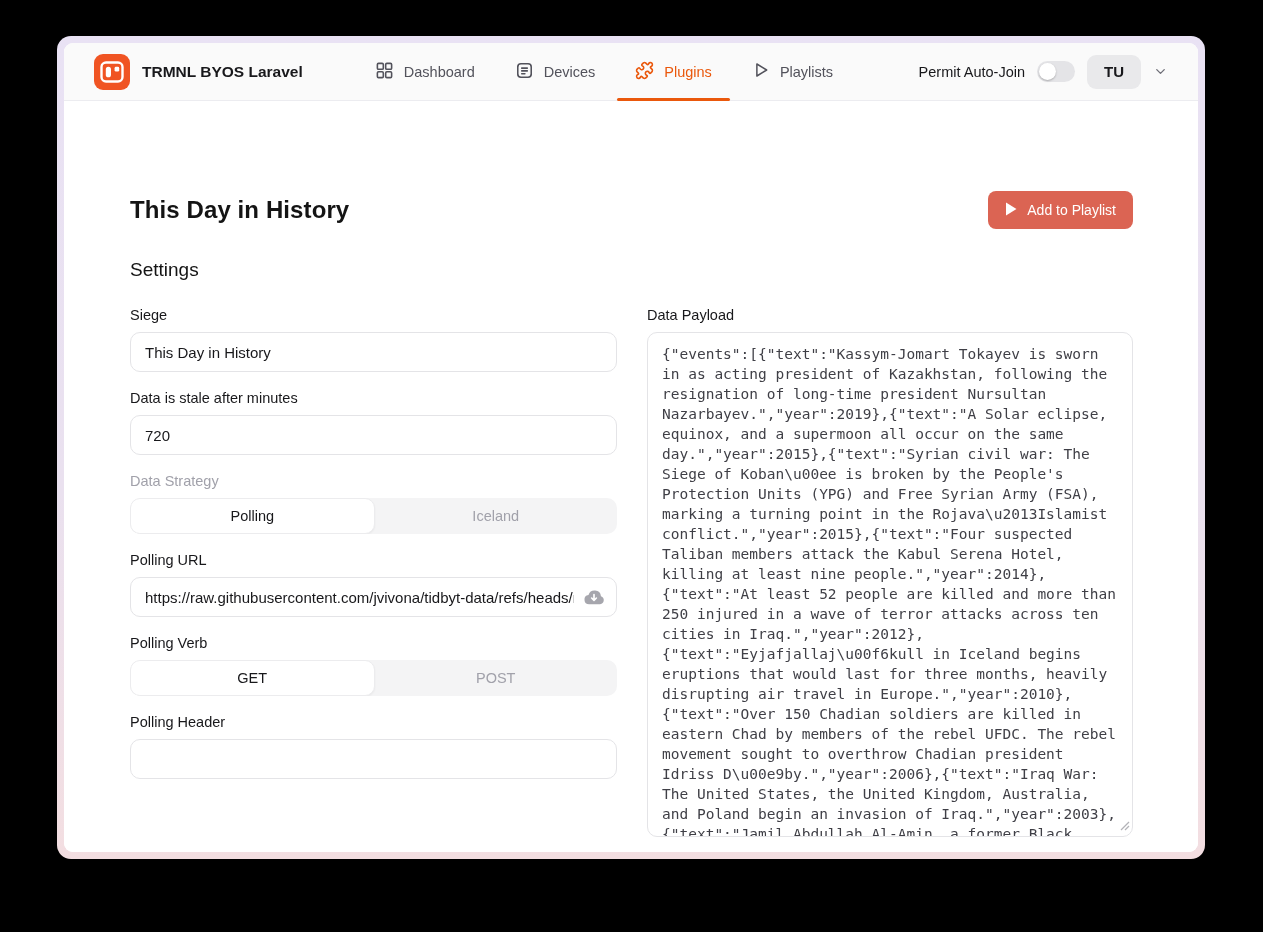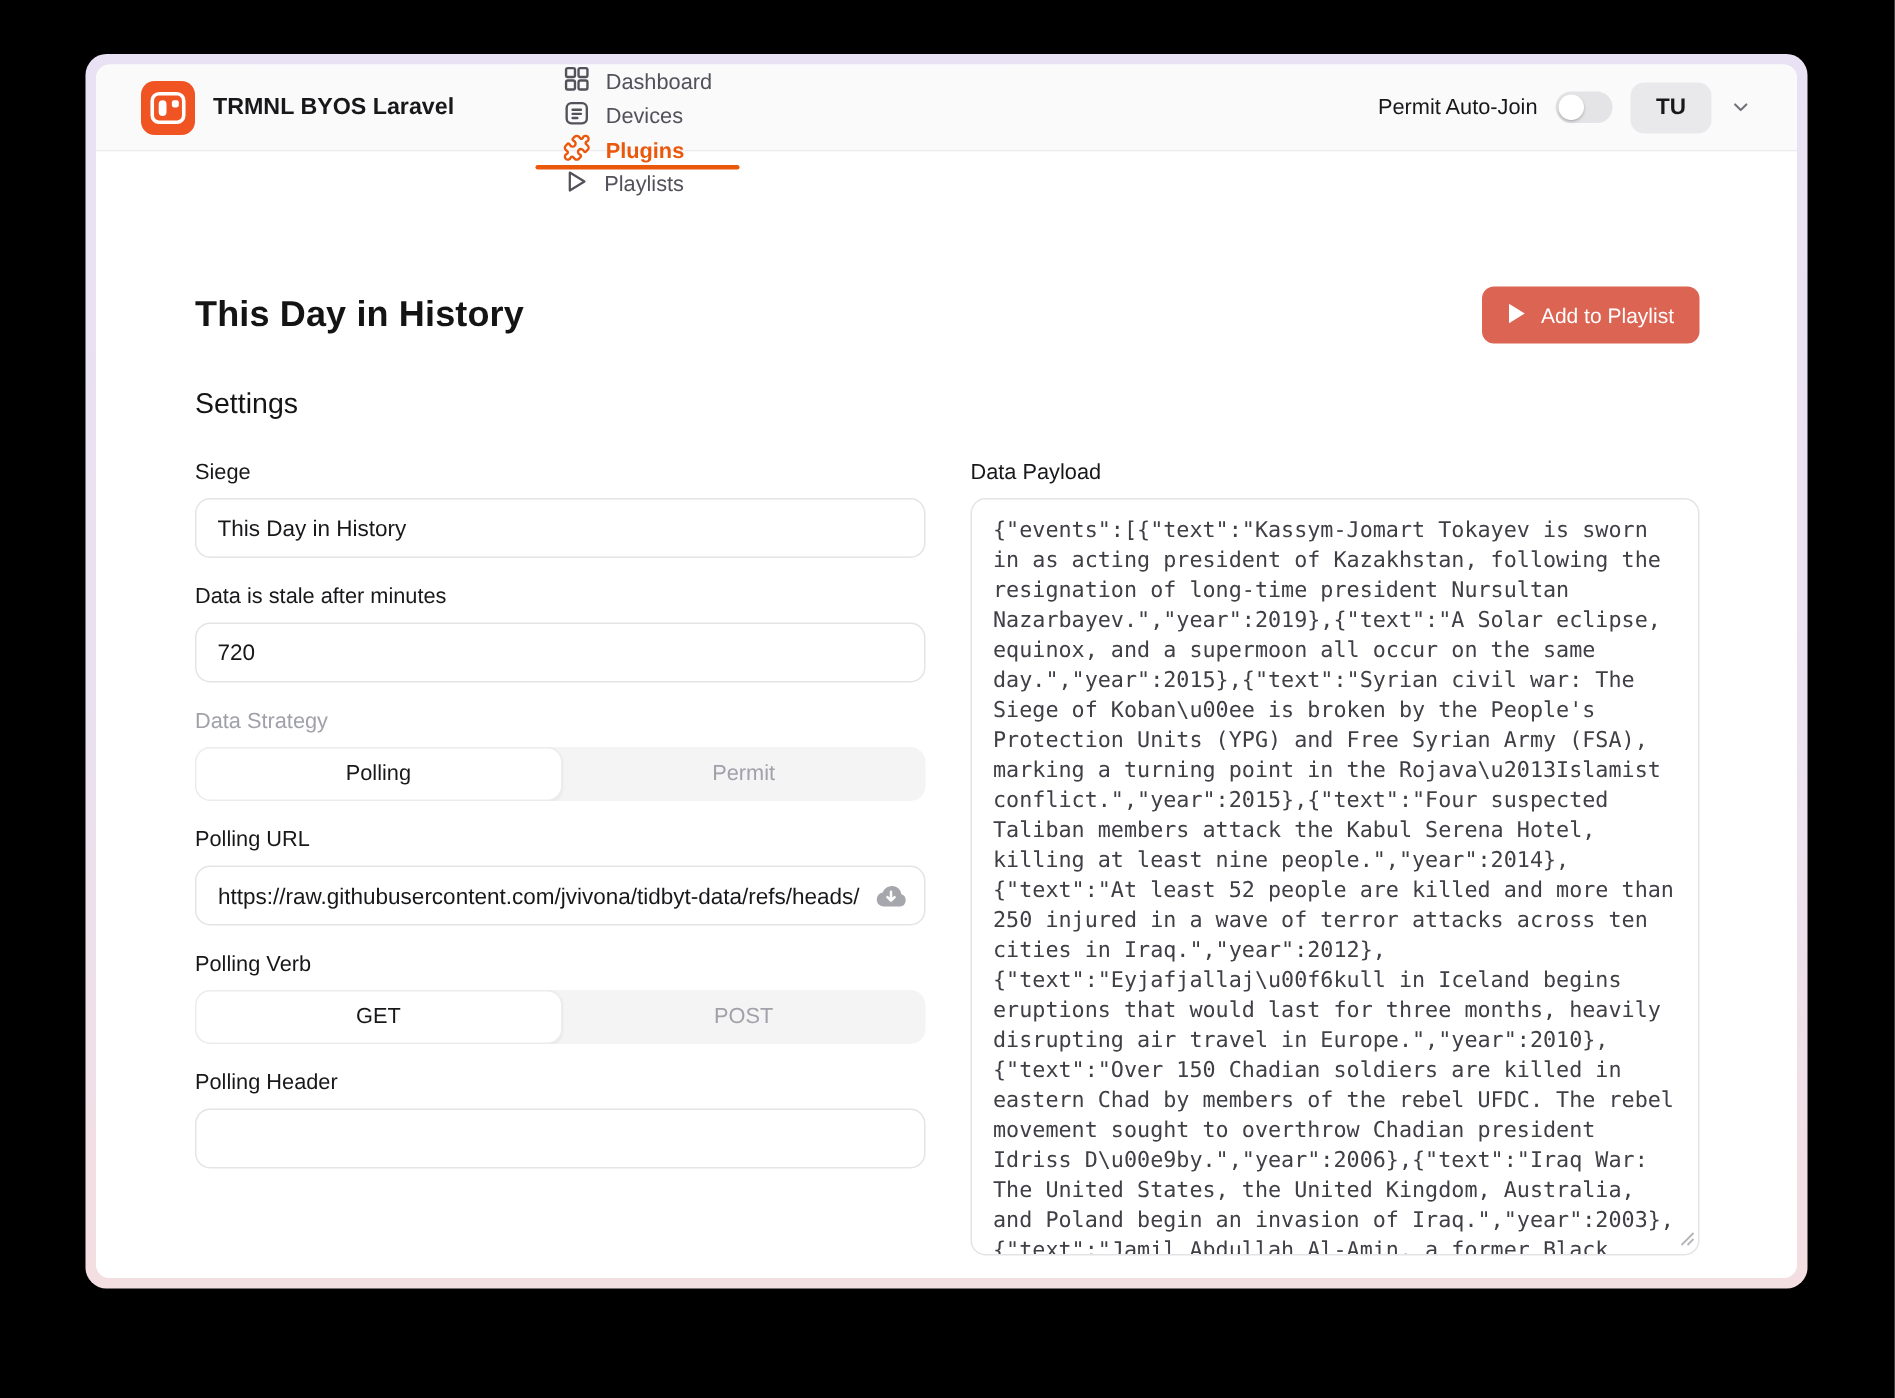--- a/index.html
+++ b/index.html
@@ -11,24 +11,24 @@
             background:linear-gradient(180deg,#e9e2f4 0%,#eae1ef 55%,#f3dee1 100%); }
   .card { width:100%; height:100%; background:#fff; border-radius:9px; overflow:hidden;
           display:flex; flex-direction:column; }
 
   
   .header { height:58px; background:#fafafa; border-bottom:1px solid #ececf0;
             display:flex; align-items:center; padding:0 30px; flex-shrink:0; }
   .logo { width:36px; height:36px; border-radius:9px; background:#f05423;
           display:flex; align-items:center; justify-content:center; flex-shrink:0; }
   .brand { font-size:15.5px; font-weight:700; color:#18181b; margin-left:12px; white-space:nowrap; }
-  .nav { display:flex; align-items:stretch; height:100%; margin-left:52px;flex-direction:column; }
+  .nav { display:flex; align-items:stretch; height:100%; margin-left:52px; }
   .nav-item { display:flex; align-items:center; gap:10px; padding:0 20px; position:relative;
               font-size:14.5px; color:#52525b; cursor:pointer; white-space:nowrap; }
-  .nav-item.active { color:#ea580c; font-weight:700; }
+  .nav-item.active { color:#ea580c; font-weight:400; }
   .nav-item.active::after { content:""; position:absolute; left:2px; right:2px; bottom:-1px;
                             height:3px; background:#ea580c; border-radius:2px; }
   .header-right { margin-left:auto; display:flex; align-items:center; gap:12px; }
   .autojoin-label { font-size:14.5px; color:#18181b; white-space:nowrap; }
   .toggle { width:38px; height:21px; border-radius:11px; background:#e4e4e7; position:relative;
             cursor:pointer; flex-shrink:0; }
   .toggle .knob { width:17px; height:17px; border-radius:50%; background:#fff; position:absolute;
                   left:2px; top:2px; box-shadow:0 1px 2px rgba(0,0,0,.25); }
   .avatar { width:54px; height:34px; border-radius:9px; background:#e9e9eb; display:flex;
             align-items:center; justify-content:center; font-size:15px; font-weight:600;
@@ -175,21 +175,21 @@
 
           <div class="field">
             <div class="field-label">Data is stale after minutes</div>
             <input class="text-input" type="text" value="720" style="">
           </div>
 
           <div class="field">
             <div class="field-label muted">Data Strategy</div>
             <div class="segmented">
               <div class="segment active">Polling</div>
-              <div class="segment">Permit</div>
+              <div class="segment">Iceland</div>
             </div>
           </div>
 
           <div class="field">
             <div class="field-label">Polling URL</div>
             <div class="input-wrap">
               <input class="text-input" type="text" value="https://raw.githubusercontent.com/jvivona/tidbyt-data/refs/heads/m" style="">
               <span class="input-icon">
                 <svg width="22" height="18" viewBox="0 0 24 19">
                   <path d="M18.6 17.5H6.8A5.1 5.1 0 0 1 6 7.35 7 7 0 0 1 19.6 8.6a4.6 4.6 0 0 1-1 8.9z" fill="#a6a6ad"></path>

